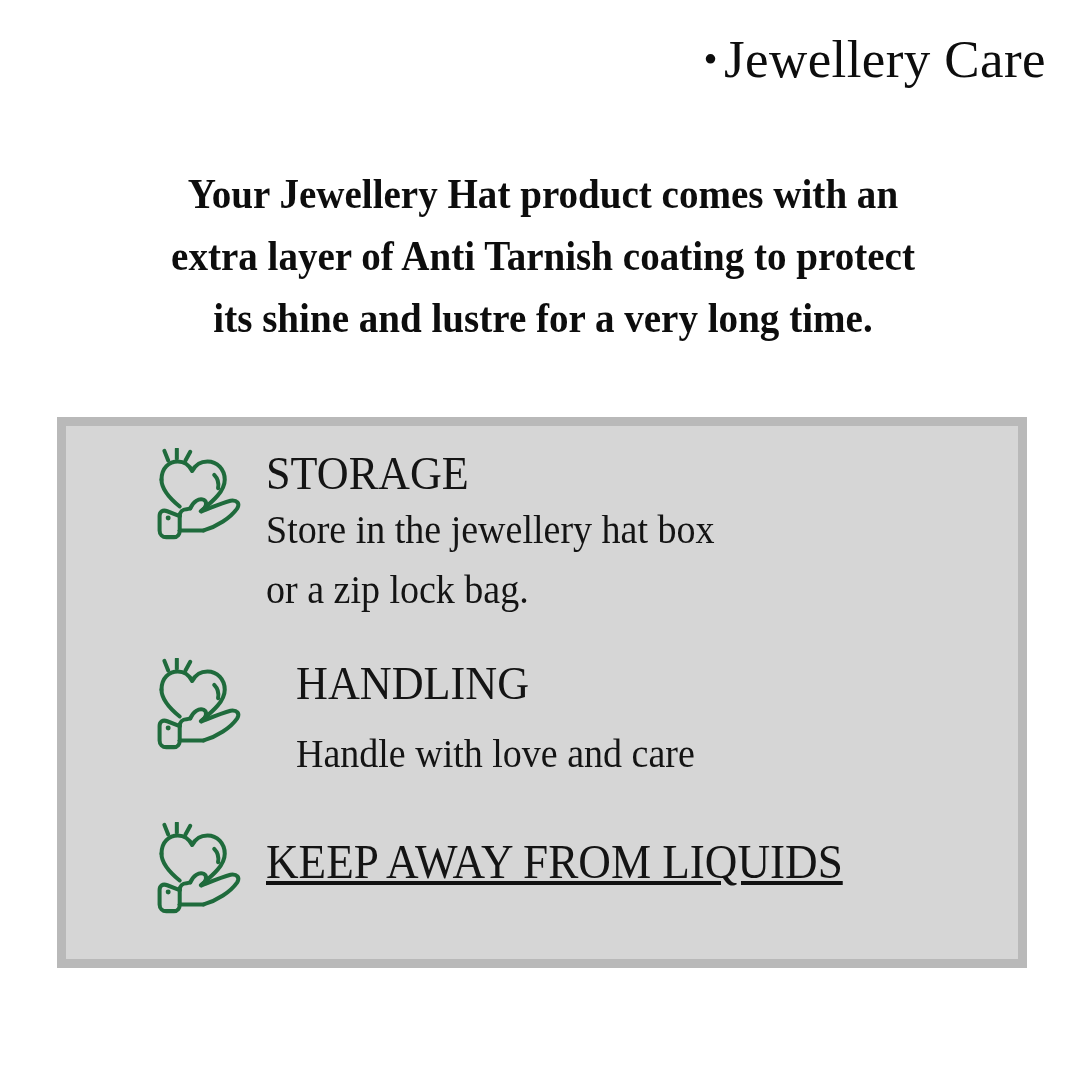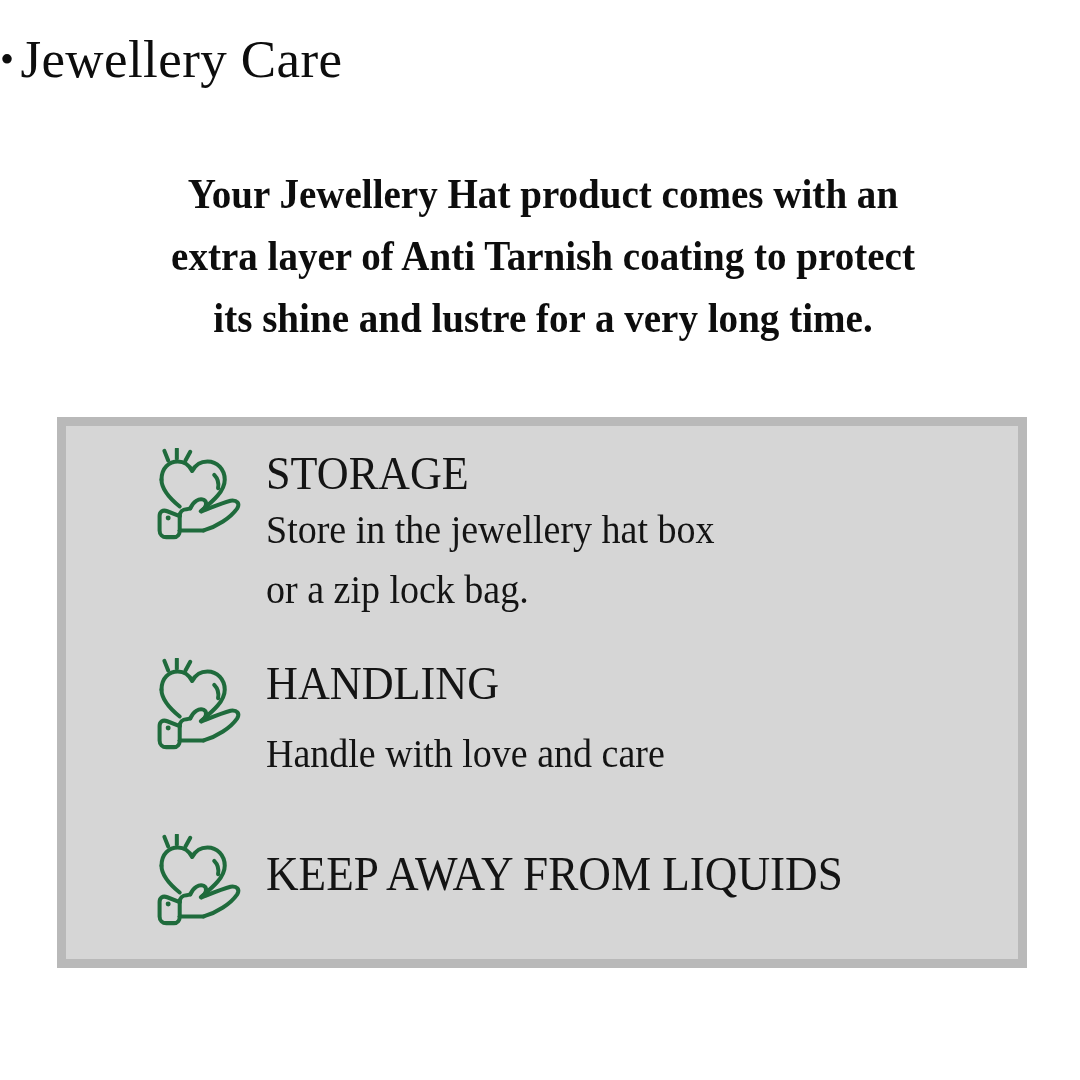--- a/index.html
+++ b/index.html
@@ -16,21 +16,21 @@
     overflow: hidden;
     position: relative;
   }
 
   
   .title-row {
     position: absolute;
     left: 0;
     top: 30px;
     width: 1046px;
-    text-align: left;
+    text-align: right;
     white-space: nowrap;
   }
   .title-text {
     font-family: "Liberation Serif", "DejaVu Serif", serif;
     font-size: 53px;
     font-weight: 400;
     letter-spacing: 0.4px;
     color: #0d0d0d;
     line-height: 1.1;
   }
@@ -81,22 +81,22 @@
     height: 100%;
   }
 
   .care-item {
     position: absolute;
     left: 82px;
     display: flex;
     align-items: flex-start;
   }
   .care-item.item-0 { top: 22px; }
-  .care-item.item-1 { top: 232px; }
-  .care-item.item-2 { top: 408px; }
+  .care-item.item-1 { top: 232px; gap: 30px; }
+  .care-item.item-2 { top: 396px; text-decoration: underline; }
 
   .icon-wrap {
     width: 96px;
     height: 92px;
     flex: 0 0 96px;
     margin-right: 22px;
     display: block;
   }
   .icon-wrap svg {
     display: block;

